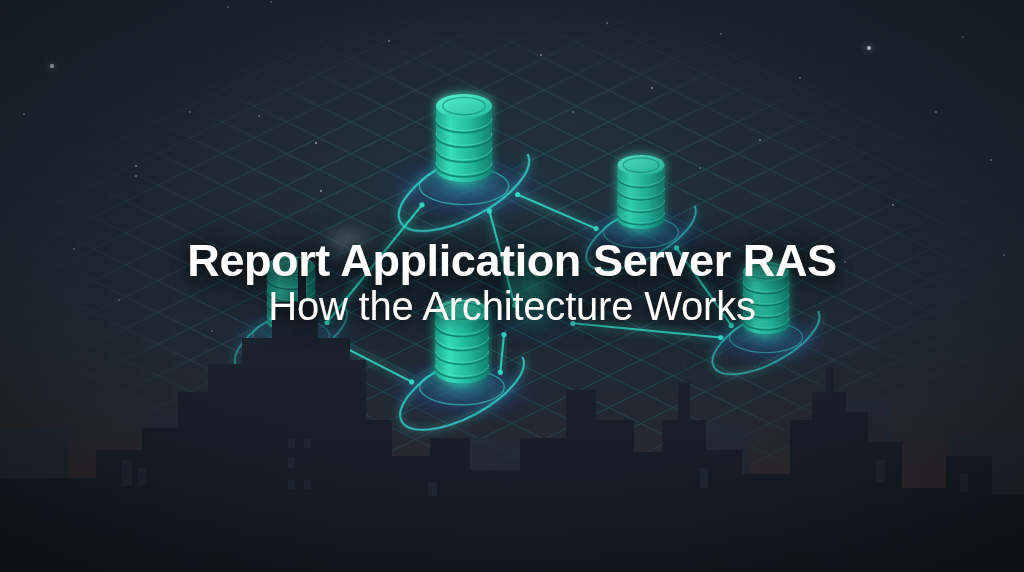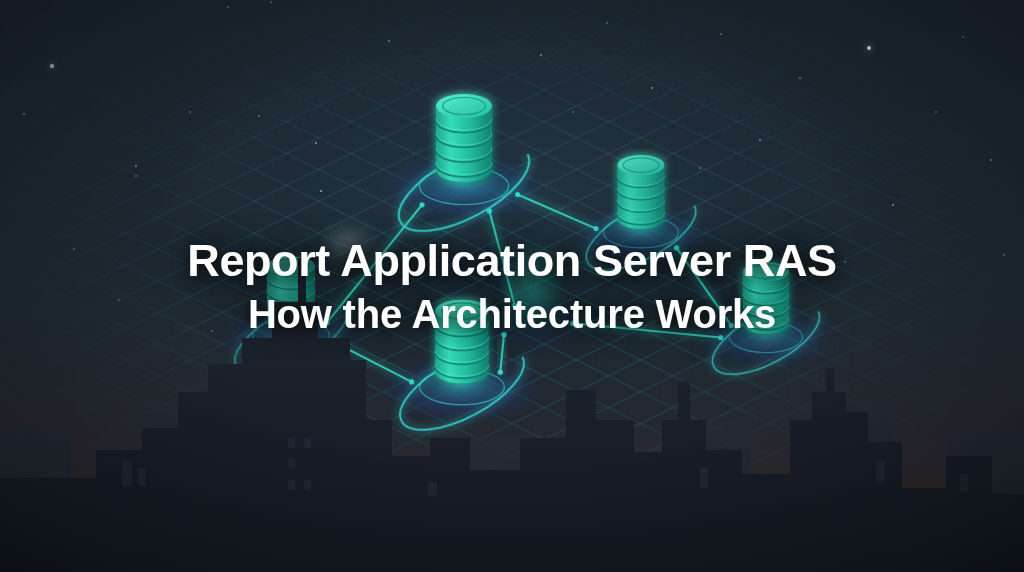--- a/index.html
+++ b/index.html
@@ -55,24 +55,24 @@
     color:#ffffff;
     font-size:45px;
     font-weight:bold;
     letter-spacing:-0.4px;
     line-height:1.02;
     text-shadow:0 2px 16px rgba(0,0,0,0.78), 0 0 34px rgba(0,0,0,0.55);
   }
   .subtitle {
     color:#fdfdfd;
     font-size:40px;
-    font-weight:700;
+    font-weight:400;
     letter-spacing:-0.2px;
     line-height:1.12;
-    margin-top:8px;
+    margin-top:0;
     text-shadow:0 2px 14px rgba(0,0,0,0.74), 0 0 30px rgba(0,0,0,0.5);
   }
 </style>
 </head>
 <body>
 
 <div id="stage">
 
   <div class="sky"></div>
   <div class="horizon-glow"></div>

